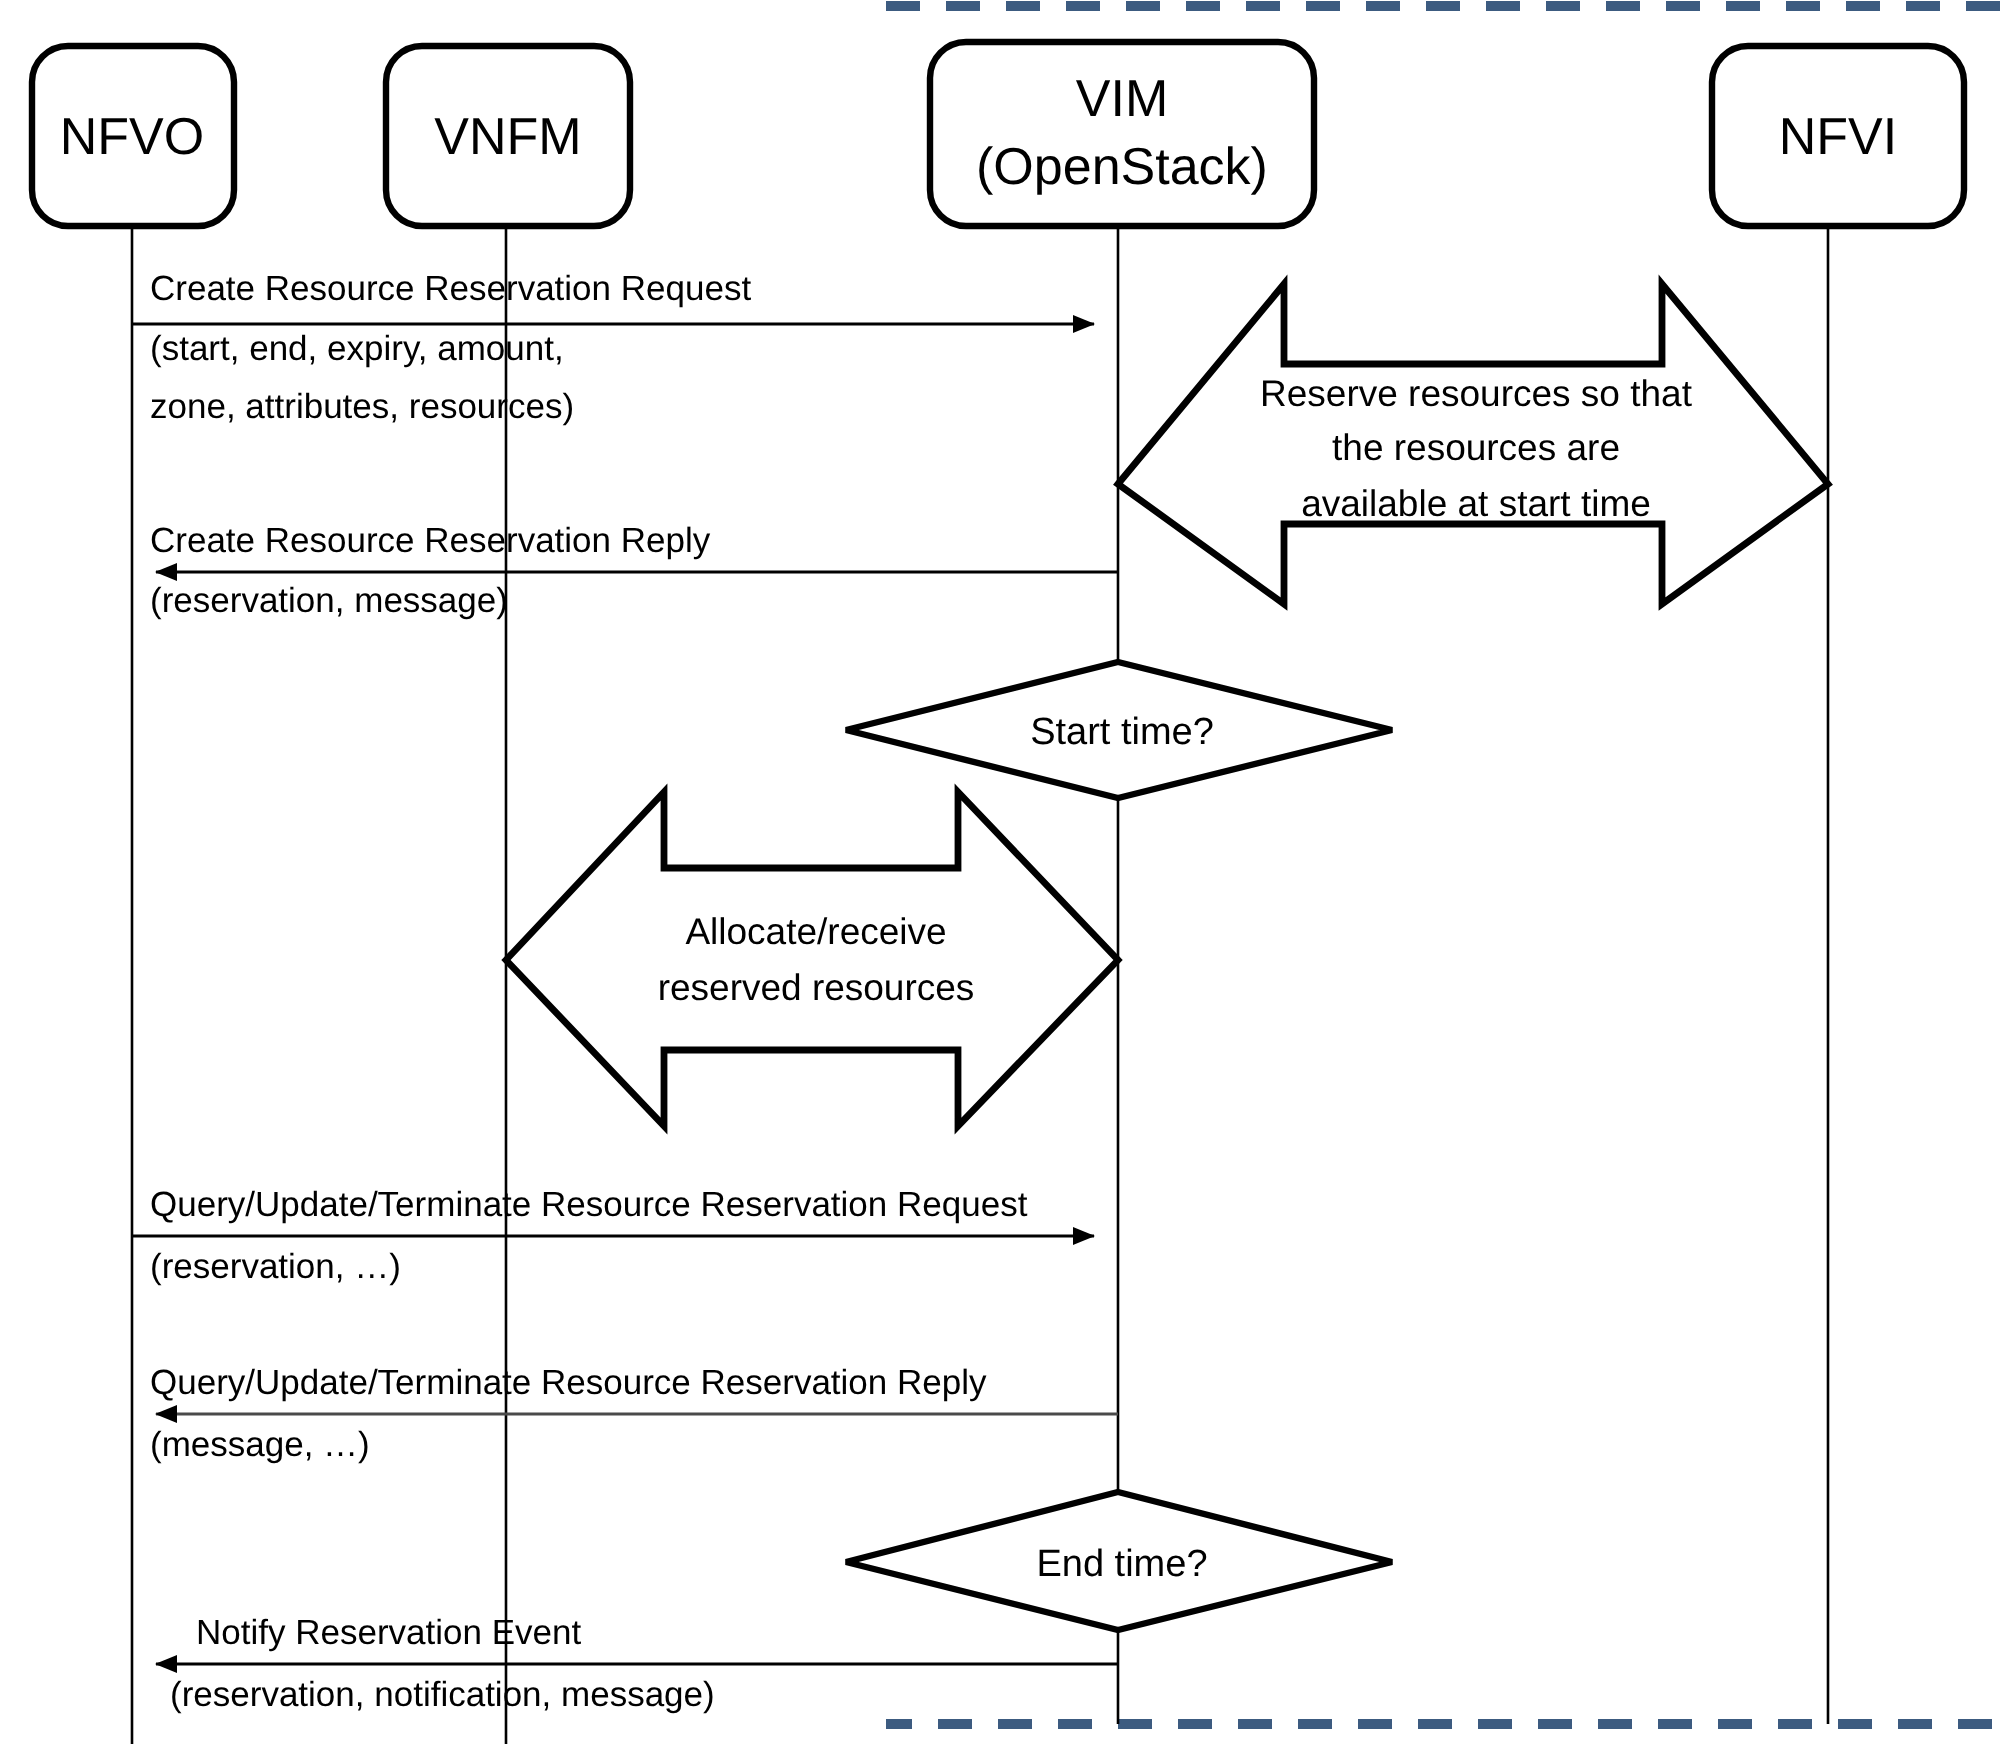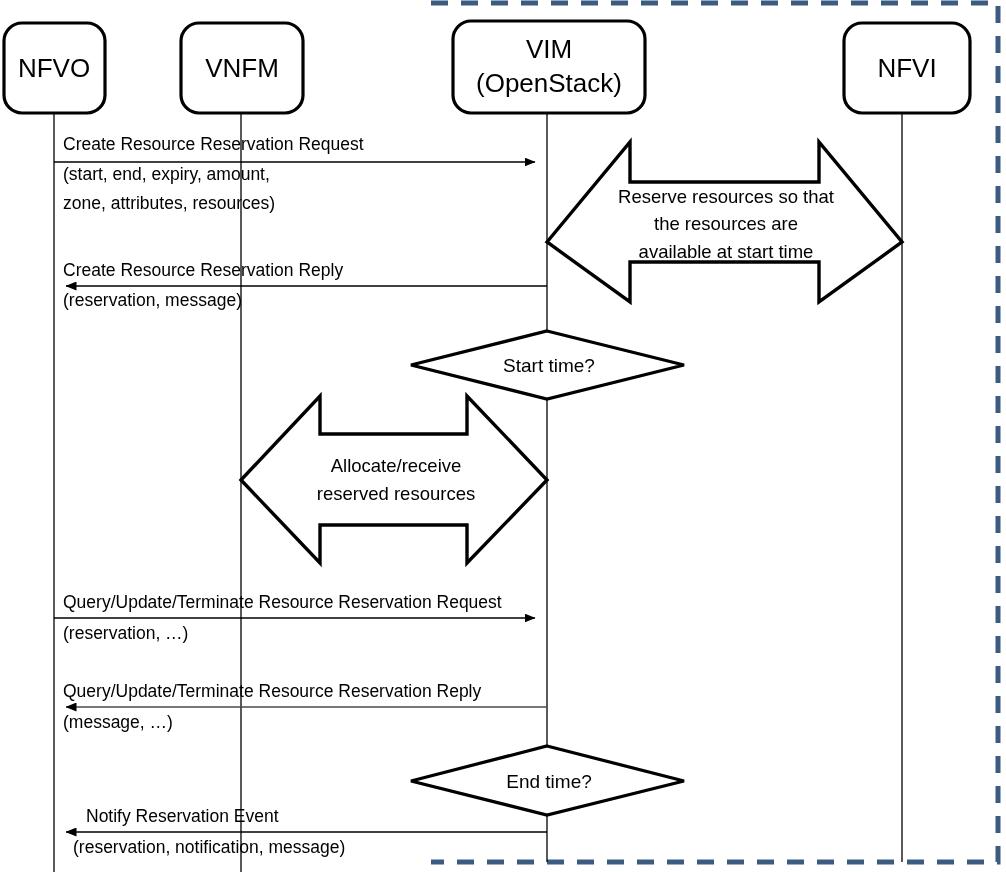--- a/index.html
+++ b/index.html
@@ -10,20 +10,21 @@
   body {
     width: 1006px;
     height: 872px;
     font-family: "Liberation Sans", sans-serif;
     overflow: hidden;
   }
   #diagram-root {
     position: relative;
     width: 888px;
     height: 872px;
+    margin-left: 12px;
   }
   svg.seq {
     display: block;
     width: 1006px;
     height: 872px;
   }
   .lifeline-box {
     fill: #ffffff;
     stroke: #000000;
     stroke-width: 3.2;

